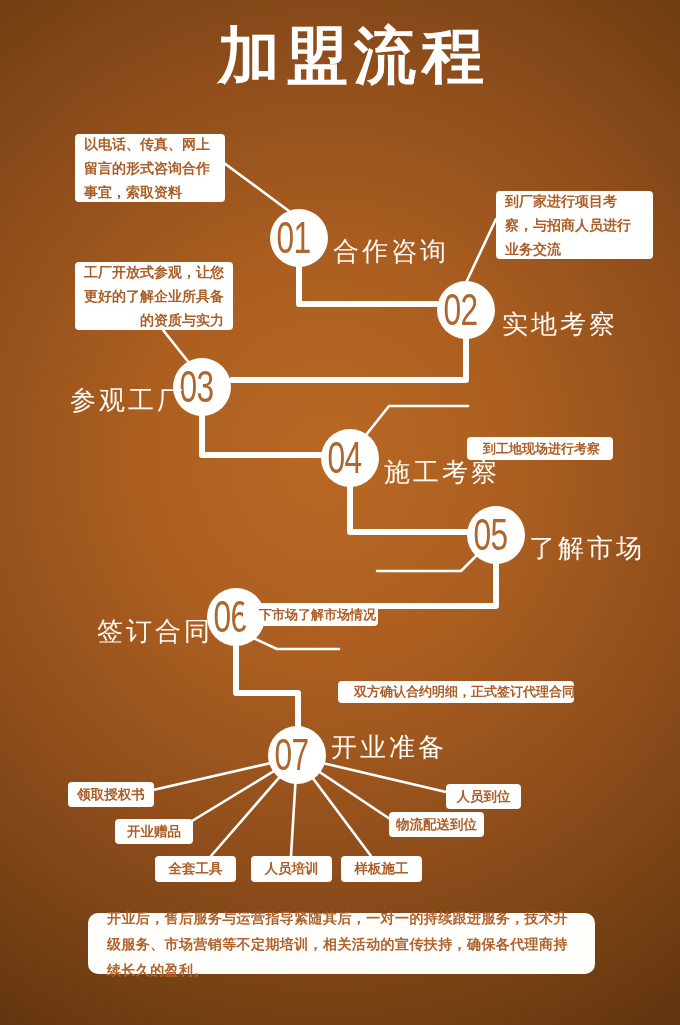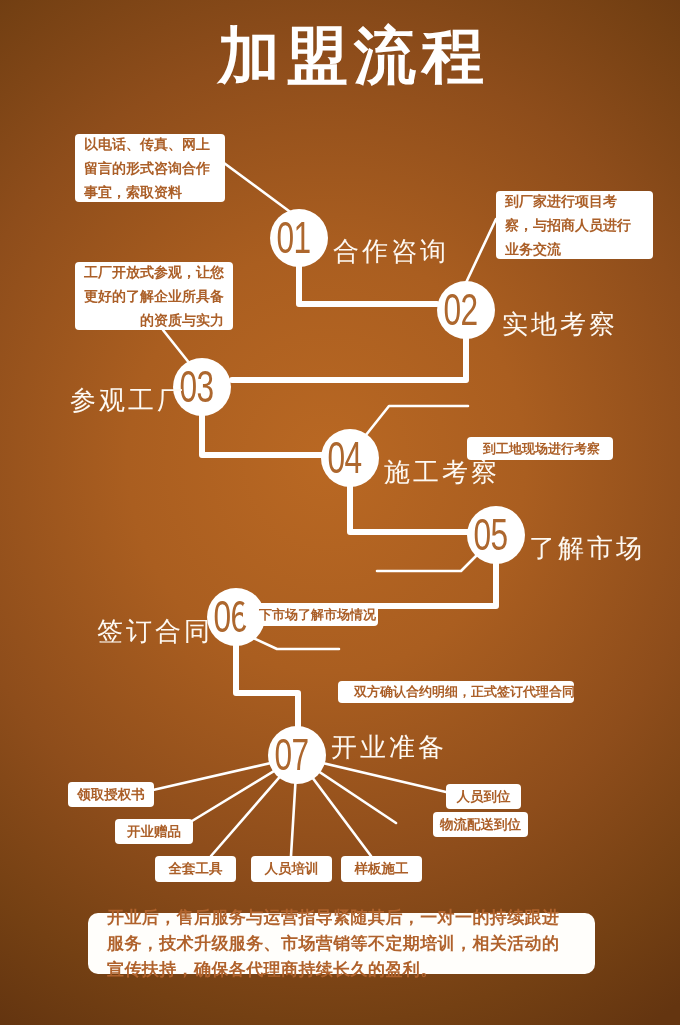--- a/index.html
+++ b/index.html
@@ -57,21 +57,21 @@
     background:#ffffff;border-radius:4px;
     color:#ab5f28;font-weight:bold;font-size:13.5px;
     display:flex;align-items:center;justify-content:center;
     white-space:nowrap;box-sizing:border-box;
   }
   .footer-box{
     position:absolute;z-index:2;
     left:88px;top:913px;width:507px;height:61px;
     background:#fffefb;border-radius:10px;
     color:#b0622c;font-weight:bold;
-    font-size:17px;line-height:26px;letter-spacing:0.4px;
+    font-size:14px;line-height:26px;letter-spacing:0.4px;
     box-sizing:border-box;
     padding:5px 19px;
     display:flex;align-items:center;
   }
 </style>
 </head>
 <body>
 
 <div class="stage">
 
@@ -149,20 +149,20 @@
   </div>
   <div class="note oneline" style="left:338px;top:638px;width:236px;height:22px;">
     <div class="inner">双方确认合约明细，正式签订代理合同</div>
   </div>
 
   <div class="item" style="left:68px;top:782px;width:86px;height:25px;">领取授权书</div>
   <div class="item" style="left:115px;top:819px;width:78px;height:25px;">开业赠品</div>
   <div class="item" style="left:155px;top:856px;width:81px;height:26px;">全套工具</div>
   <div class="item" style="left:251px;top:856px;width:81px;height:26px;">人员培训</div>
   <div class="item" style="left:341px;top:856px;width:81px;height:26px;">样板施工</div>
-  <div class="item" style="left:389px;top:812px;width:95px;height:25px;margin-left:44px;">物流配送到位</div>
+  <div class="item" style="left:389px;top:812px;width:95px;height:25px;">物流配送到位</div>
   <div class="item" style="left:446px;top:784px;width:75px;height:25px;">人员到位</div>
 
   <div class="footer-box">
     <div>开业后，售后服务与运营指导紧随其后，一对一的持续跟进服务，技术升级服务、市场营销等不定期培训，相关活动的宣传扶持，确保各代理商持续长久的盈利。</div>
   </div>
 
 </div>
 
 </body></html>

